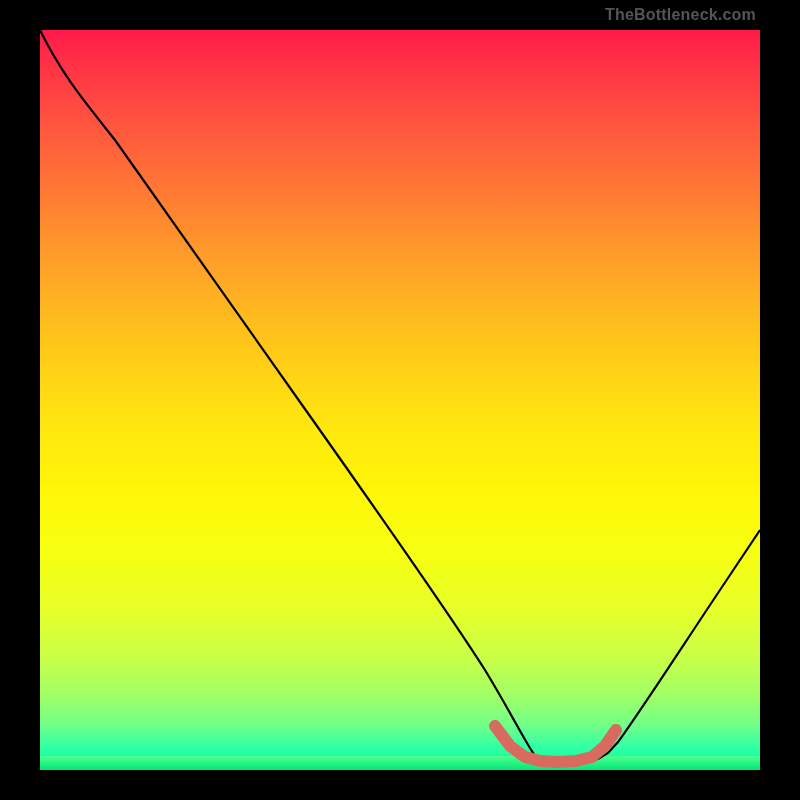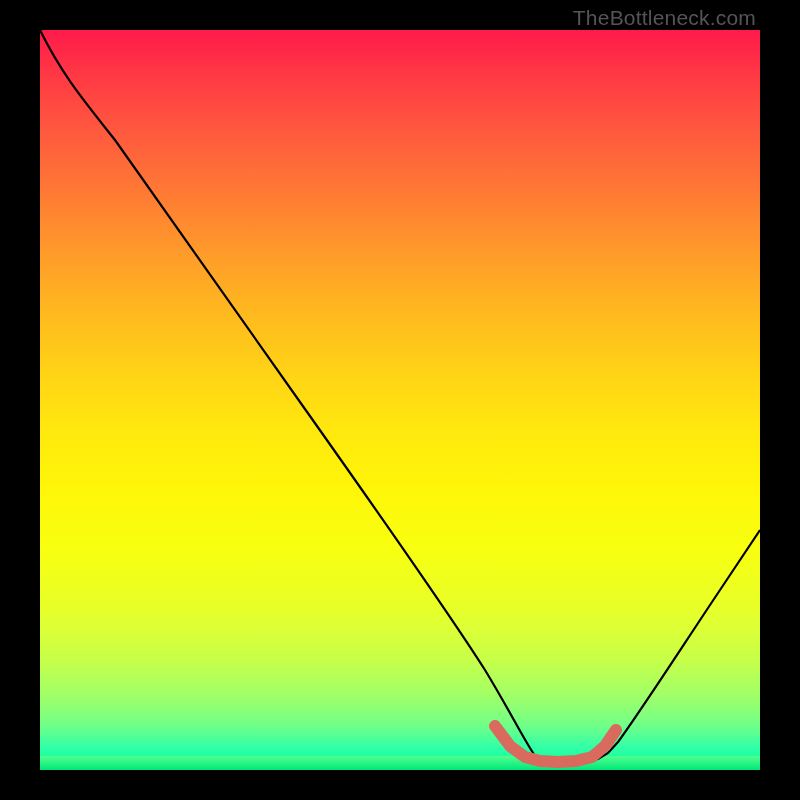--- a/index.html
+++ b/index.html
@@ -51,22 +51,22 @@
     background: linear-gradient(to bottom,
       #50ff90 0%,
       #00e878 100%
     );
   }
   .watermark {
     position: absolute;
     top: 6px;
     right: 44px;
     color: #555;
-    font-size: 21px;
-    font-weight: 400;
+    font-size: 16px;
+    font-weight: 700;
     letter-spacing: 0.2px;
   }
   svg.curve {
     position: absolute;
     left: 0;
     top: 0;
     width: 720px;
     height: 740px;
   }
 </style>

